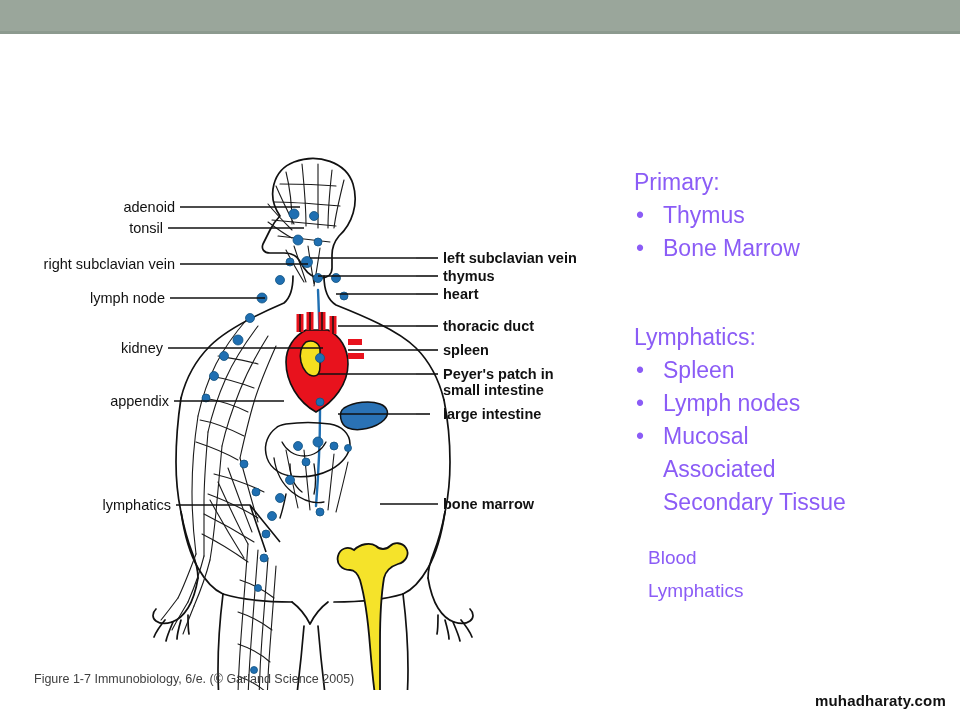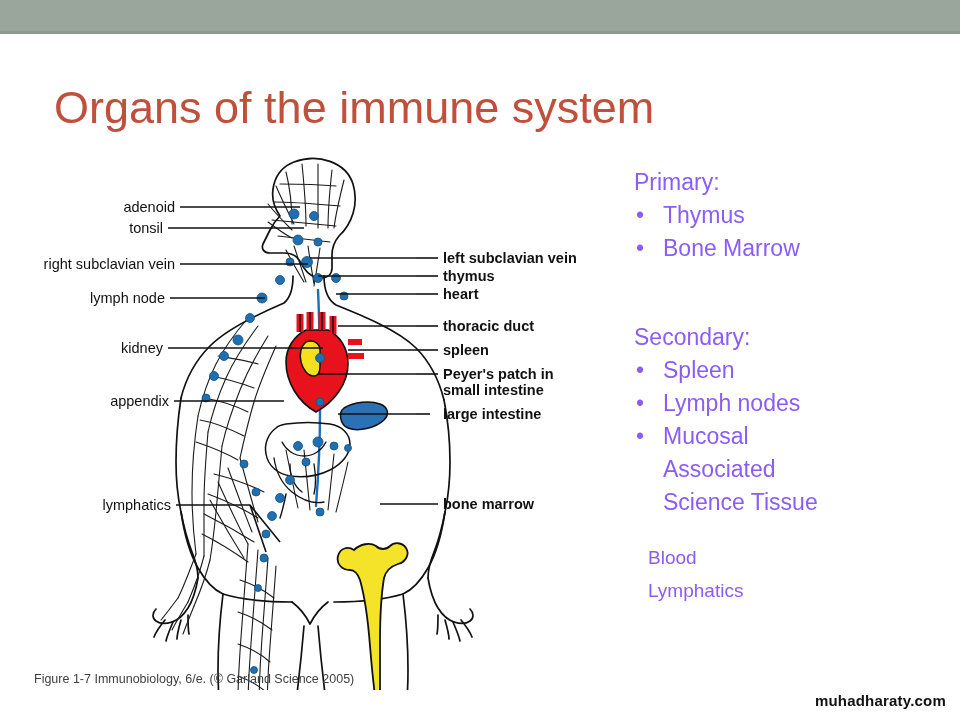--- a/index.html
+++ b/index.html
@@ -144,21 +144,20 @@
   .lymphline { stroke: #1b1b1b; stroke-width: 1.1; fill: none; stroke-linecap: round; }
 </style>
 </head>
 <body>
 
 <div id="slide">
 
   <div class="top-band"></div>
   <div class="top-band-rule"></div>
 
-  <div class="slide-title">Organs of the immune system</div>
 
   <div class="figure">
     <svg width="596" height="540" viewBox="0 0 596 540" xmlns="http://www.w3.org/2000/svg">
 
       <g>
 
         <path class="bodyline" d="M262 66 C248 46 255 20 276 12 C300 3 328 12 335 34 C341 54 334 74 321 86
           C316 92 314 98 314 105 L314 118 C314 124 310 128 303 128
           C296 128 290 124 286 118 L281 110 C278 105 272 103 266 103
           L252 103 C246 103 243 99 245 94 L252 80 C255 74 258 70 262 66 Z"></path>
@@ -400,36 +399,36 @@
       <span class="dot">•</span>
       <span>Thymus</span>
     </div>
     <div class="rc-bullet">
       <span class="dot">•</span>
       <span>Bone Marrow</span>
     </div>
 
     <div class="rc-gap-1"></div>
 
-    <div class="rc-head">Secondary:</div>
+    <div class="rc-head">Lymphatics:</div>
 
     <div class="rc-bullet">
       <span class="dot">•</span>
       <span>Spleen</span>
     </div>
     <div class="rc-bullet">
       <span class="dot">•</span>
       <span>Lymph nodes</span>
     </div>
     <div class="rc-bullet">
       <span class="dot">•</span>
       <span>Mucosal</span>
     </div>
     <div class="rc-cont">Associated</div>
-    <div class="rc-cont">Science Tissue</div>
+    <div class="rc-cont">Secondary Tissue</div>
 
     <div class="rc-gap-2"></div>
 
     <div class="rc-plain">Blood</div>
     <div class="rc-plain">Lymphatics</div>
   </div>
 
   <div class="watermark">muhadharaty.com</div>
 
 </div>

